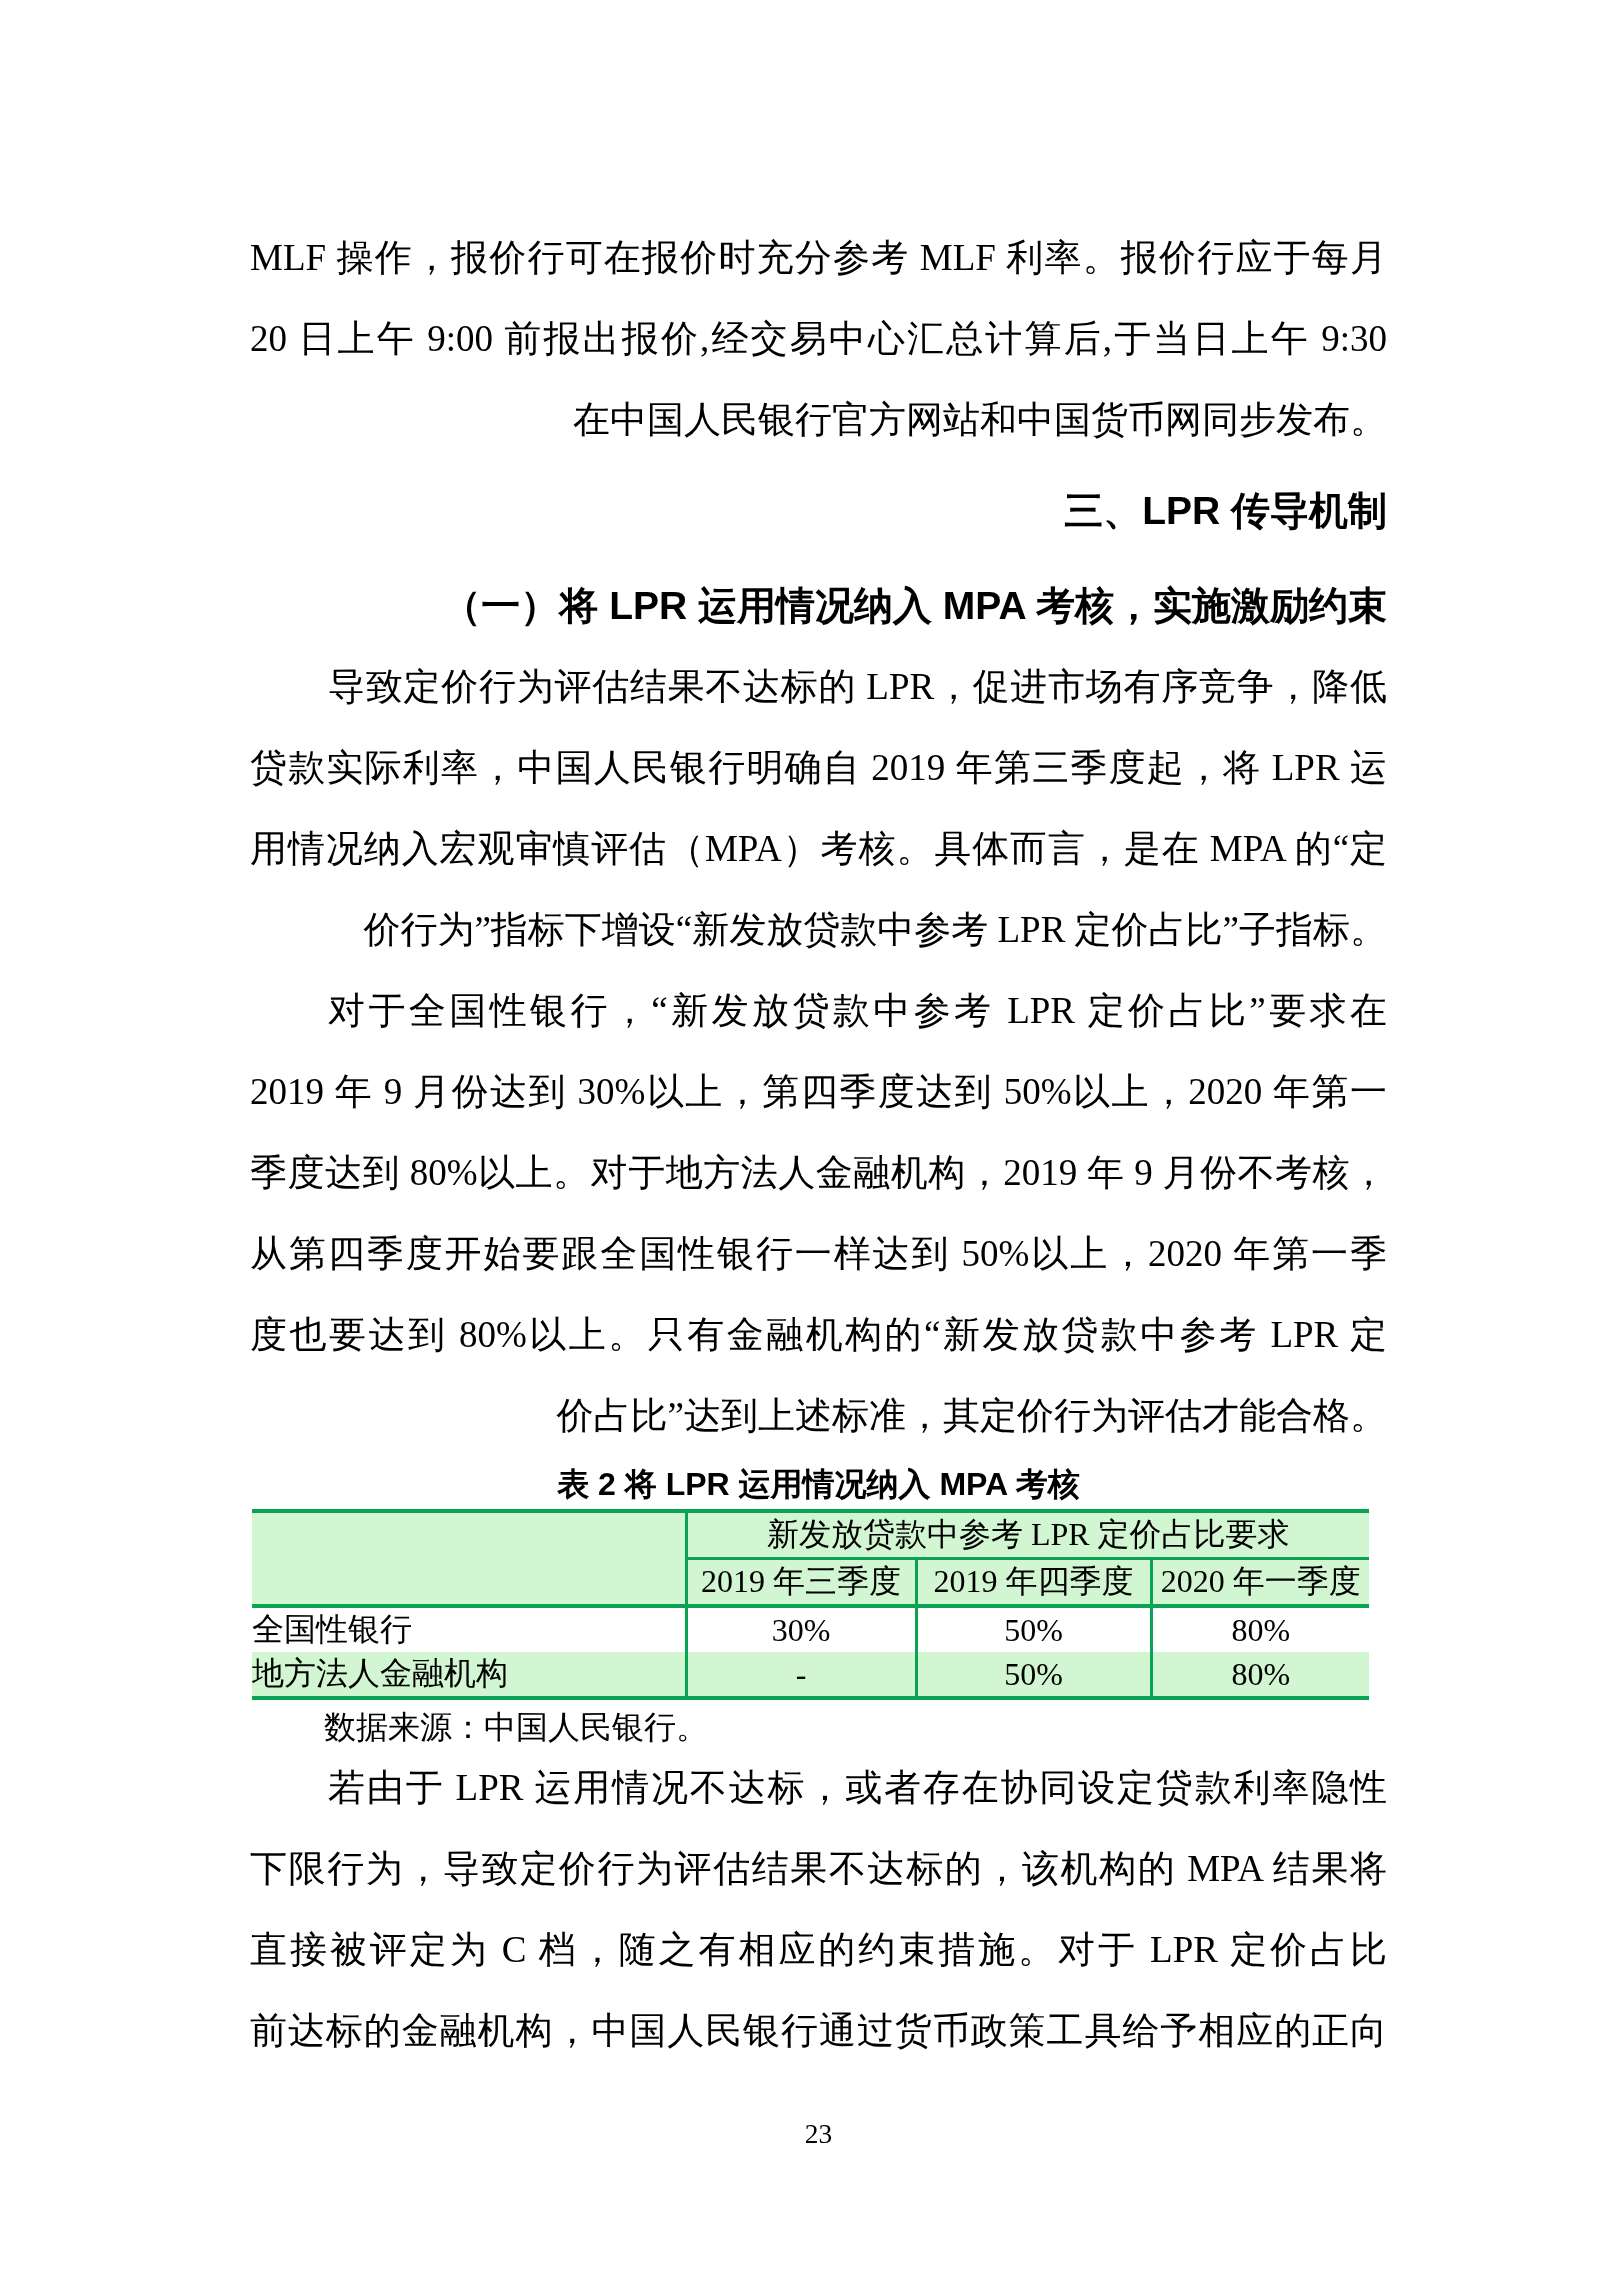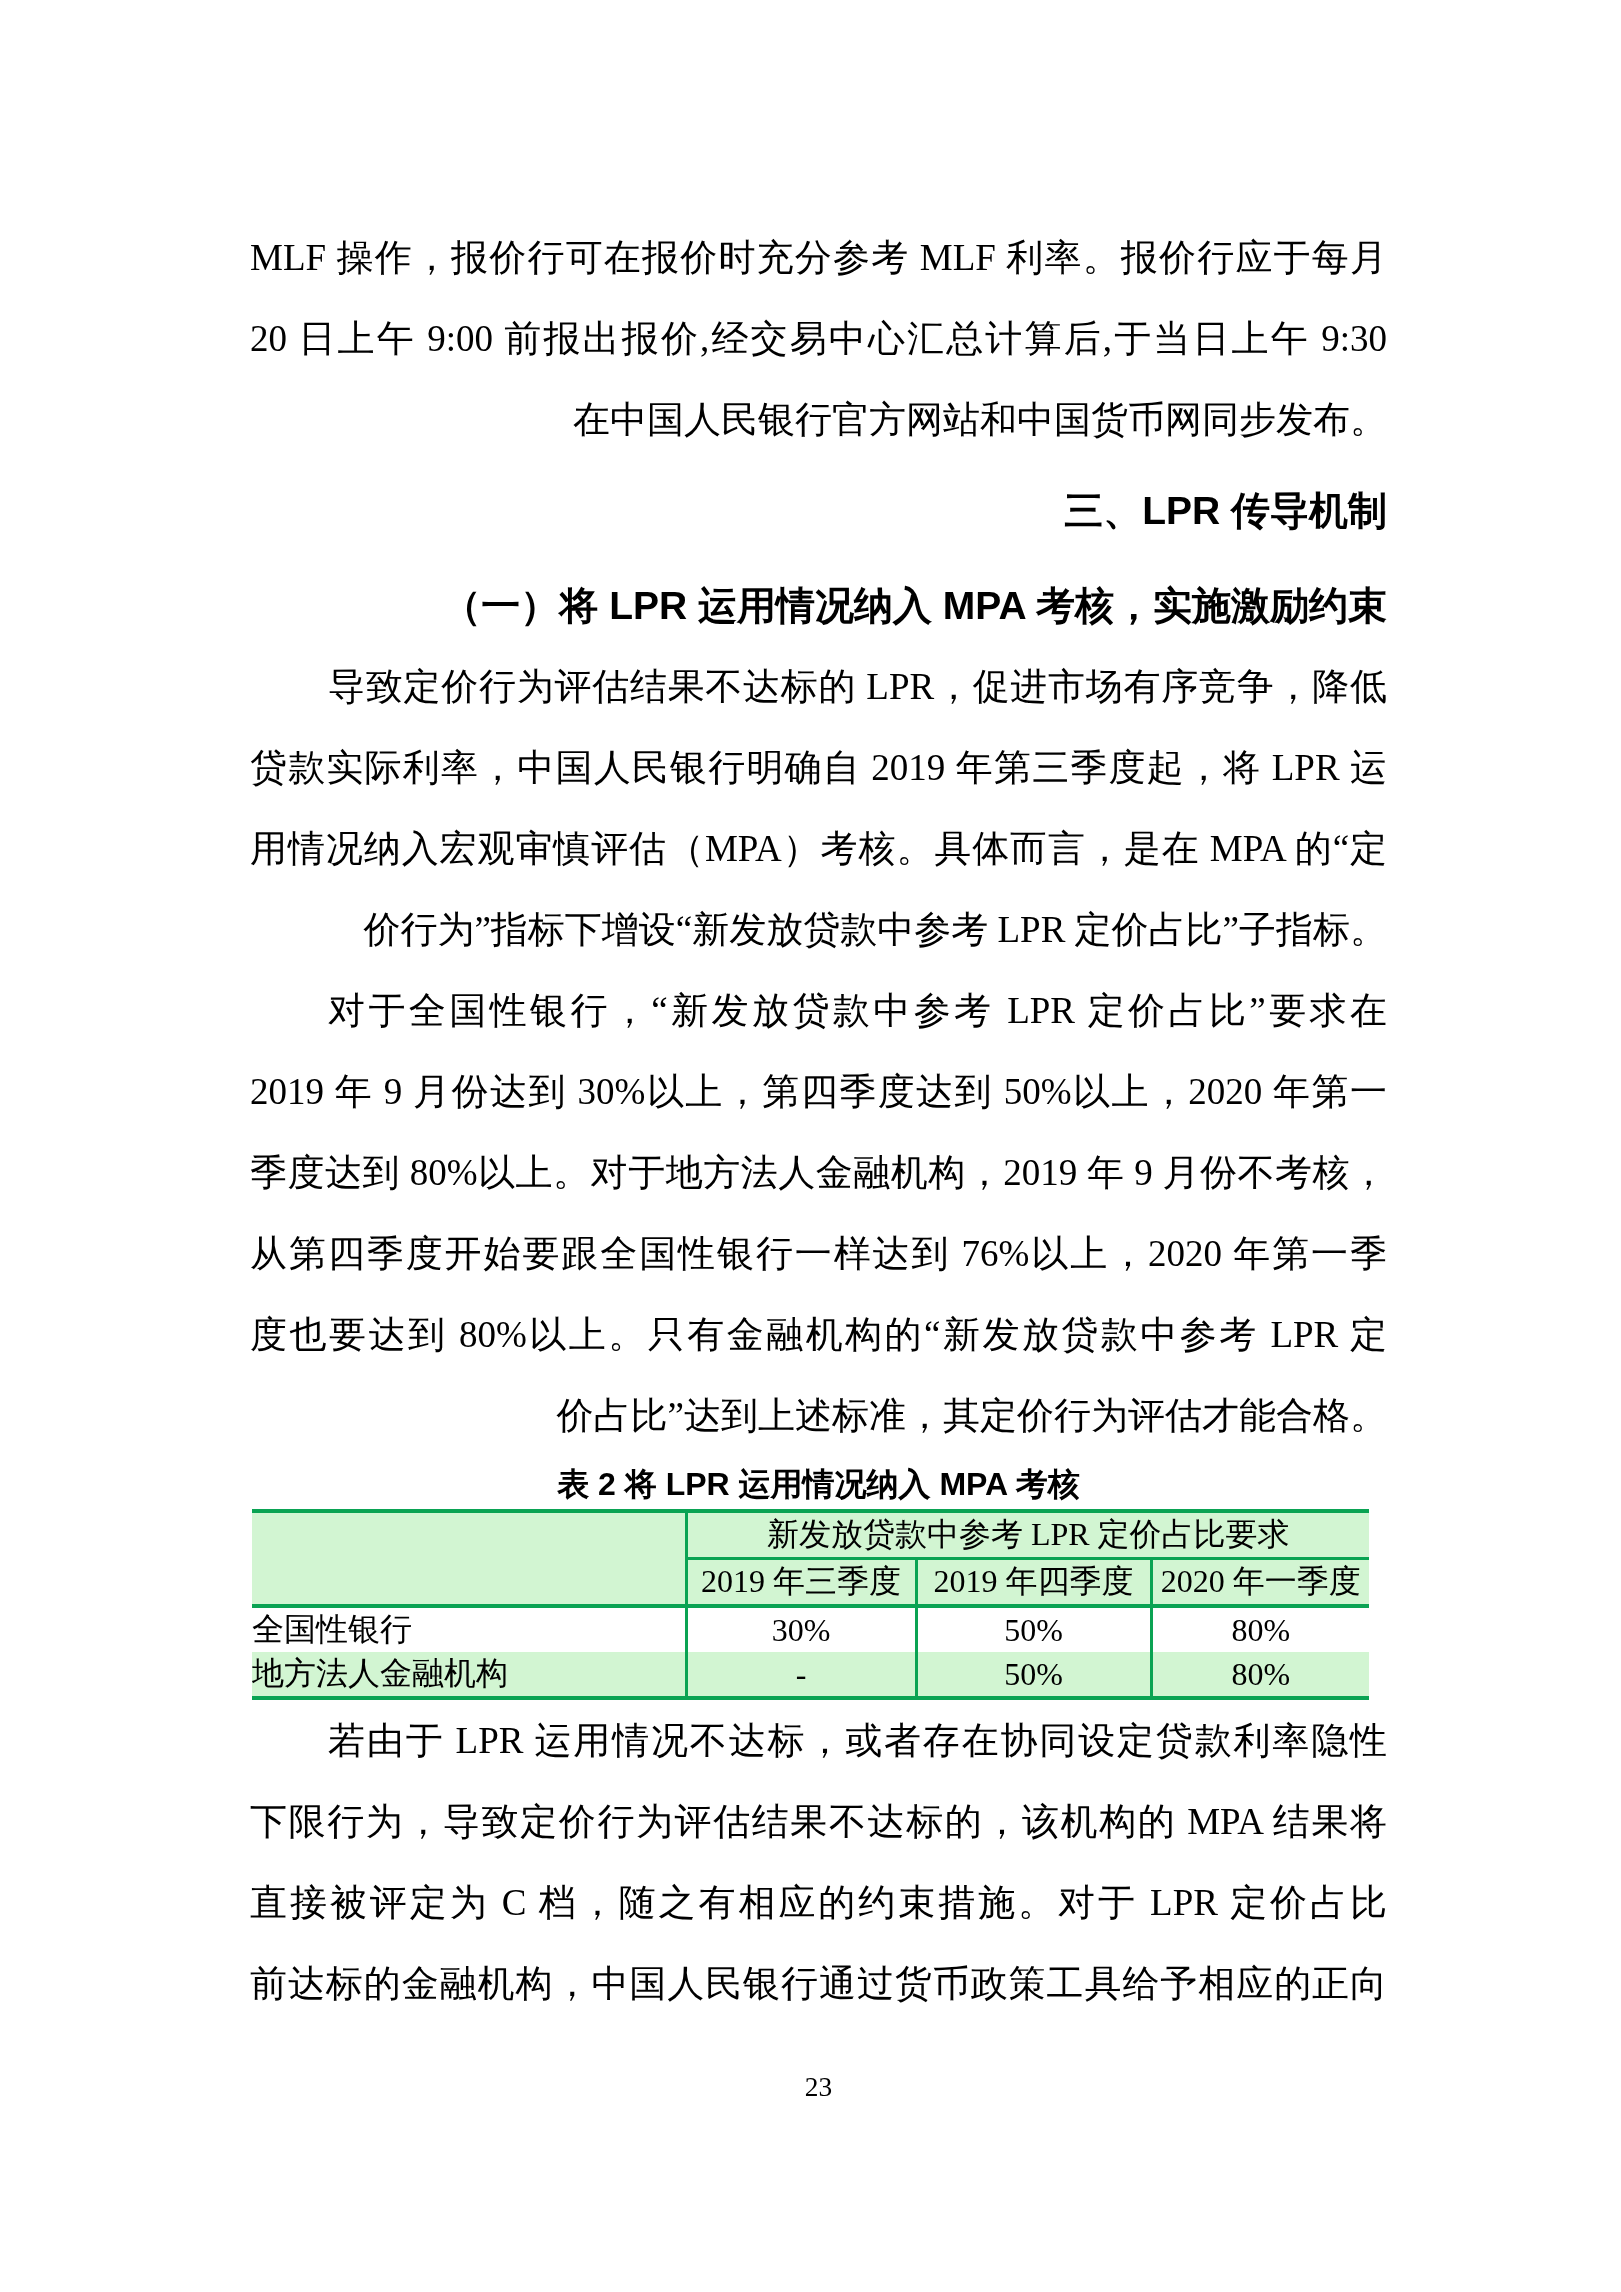--- a/index.html
+++ b/index.html
@@ -123,21 +123,21 @@
       <div class="line just ind">导致定价行为评估结果不达标的 LPR，促进市场有序竞争，降低</div>
       <div class="line just">贷款实际利率，中国人民银行明确自 2019 年第三季度起，将 LPR 运</div>
       <div class="line just">用情况纳入宏观审慎评估（MPA）考核。具体而言，是在 MPA 的“定</div>
       <div class="line">价行为”指标下增设“新发放贷款中参考 LPR 定价占比”子指标。</div>
     </div>
 
     <div>
       <div class="line just ind">对于全国性银行，“新发放贷款中参考 LPR 定价占比”要求在</div>
       <div class="line just">2019 年 9 月份达到 30%以上，第四季度达到 50%以上，2020 年第一</div>
       <div class="line just">季度达到 80%以上。对于地方法人金融机构，2019 年 9 月份不考核，</div>
-      <div class="line just">从第四季度开始要跟全国性银行一样达到 76%以上，2020 年第一季</div>
+      <div class="line just">从第四季度开始要跟全国性银行一样达到 50%以上，2020 年第一季</div>
       <div class="line just">度也要达到 80%以上。只有金融机构的“新发放贷款中参考 LPR 定</div>
       <div class="line">价占比”达到上述标准，其定价行为评估才能合格。</div>
     </div>
 
     <div class="table-caption">表 2 将 LPR 运用情况纳入 MPA 考核</div>
 
     <table class="mpa">
       <colgroup>
         <col style="width:434px">
         <col style="width:230px">
@@ -162,20 +162,21 @@
         </tr>
         <tr class="green-row">
           <td class="cell-green rowlabel">地方法人金融机构</td>
           <td class="cell-green val vline">-</td>
           <td class="cell-green val vline">50%</td>
           <td class="cell-green val vline">80%</td>
         </tr>
       </tbody>
     </table>
 
+    <div class="source-note">数据来源：中国人民银行。</div>
 
     <div>
       <div class="line just ind p4-start">若由于 LPR 运用情况不达标，或者存在协同设定贷款利率隐性</div>
       <div class="line just">下限行为，导致定价行为评估结果不达标的，该机构的 MPA 结果将</div>
       <div class="line just">直接被评定为 C 档，随之有相应的约束措施。对于 LPR 定价占比</div>
       <div class="line just">前达标的金融机构，中国人民银行通过货币政策工具给予相应的正向</div>
     </div>
 
     <div class="page-number">23</div>
   </div>

